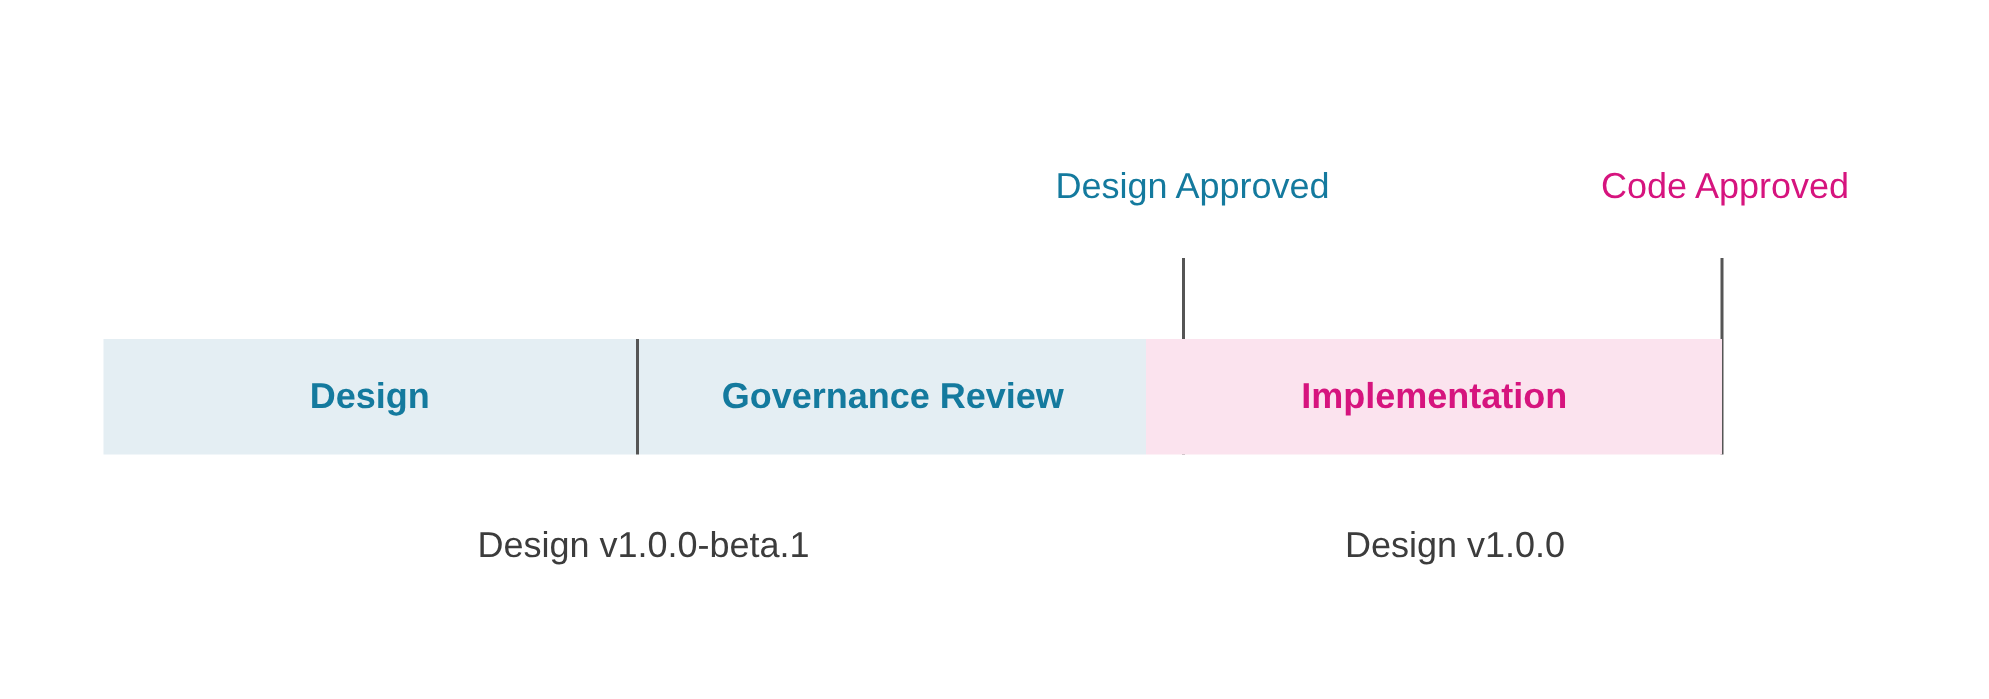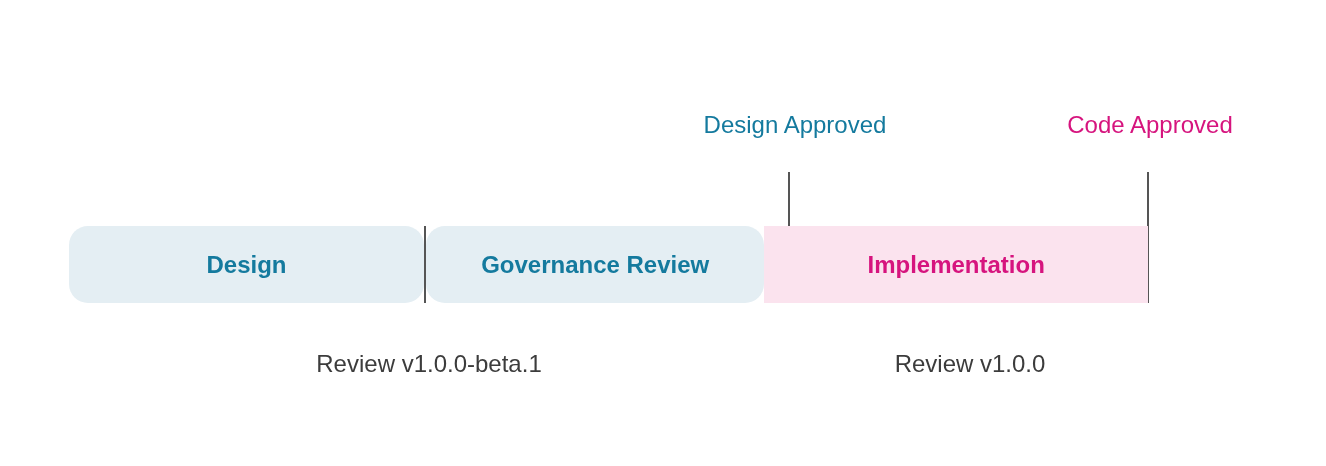--- a/index.html
+++ b/index.html
@@ -43,21 +43,21 @@
     align-items: stretch;
   }
   .phase {
     display: flex;
     align-items: center;
     justify-content: center;
     font-size: 24px;
     font-weight: 700;
     white-space: nowrap;
   }
-  .phase.blue  { background: var(--phase-blue-bg, #e4eef3);  color: var(--teal, #147a9e); border-radius: 19px; }
+  .phase.blue  { background: var(--phase-blue-bg, #e4eef3);  color: var(--teal, #147a9e); }
   .phase.pink  { background: var(--phase-pink-bg, #fbe3ee);  color: var(--magenta, #d6147e); }
   .phase-divider {
     width: 2px;
     background: var(--line-gray, #555555);
   }
   .version-label {
     position: absolute;
     top: 349px;
     transform: translateX(-50%);
     font-size: 24px;
@@ -86,17 +86,17 @@
     </div>
     <div class="phase-divider"></div>
     <div class="phase blue" style="width: 343px;">
       <span>Governance Review</span>
     </div>
     <div class="phase pink" style="width: 389px;">
       <span>Implementation</span>
     </div>
   </div>
 
-  <div class="version-label" style="left: 429px;">Review v1.0.0-beta.1</div>
+  <div class="version-label" style="left: 429px;">Design v1.0.0-beta.1</div>
 
-  <div class="version-label" style="left: 970px;">Review v1.0.0</div>
+  <div class="version-label" style="left: 970px;">Design v1.0.0</div>
 
 </div>
 
 </body></html>

